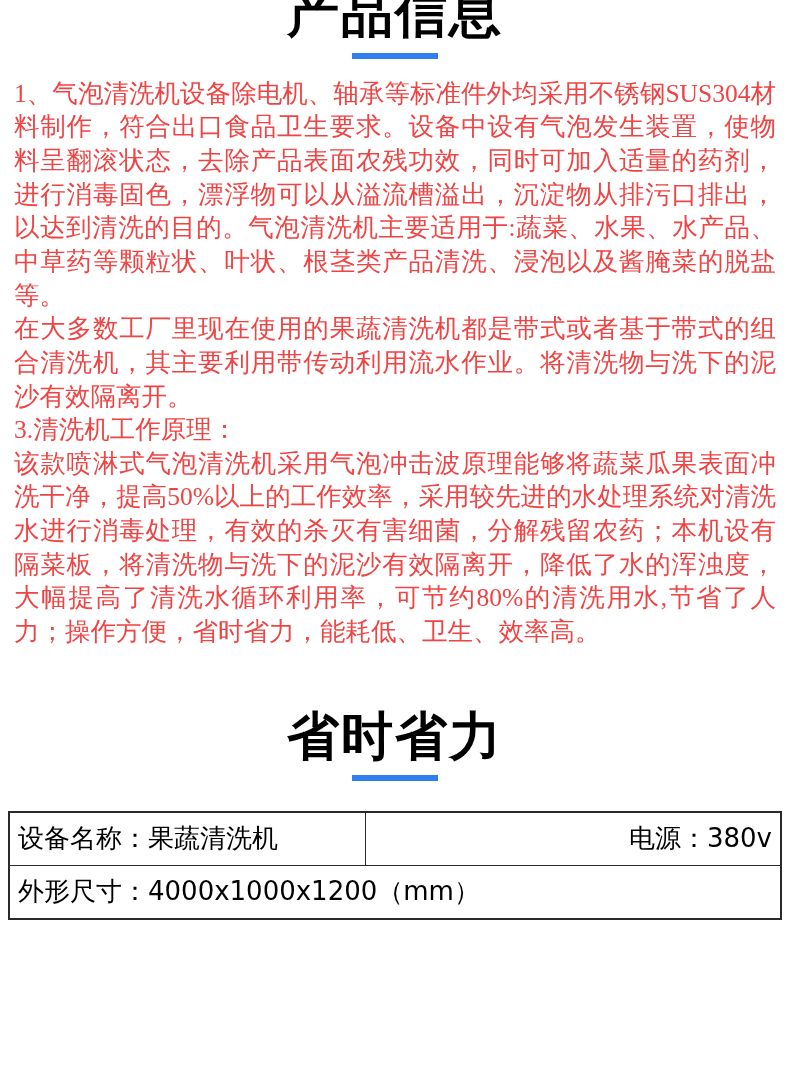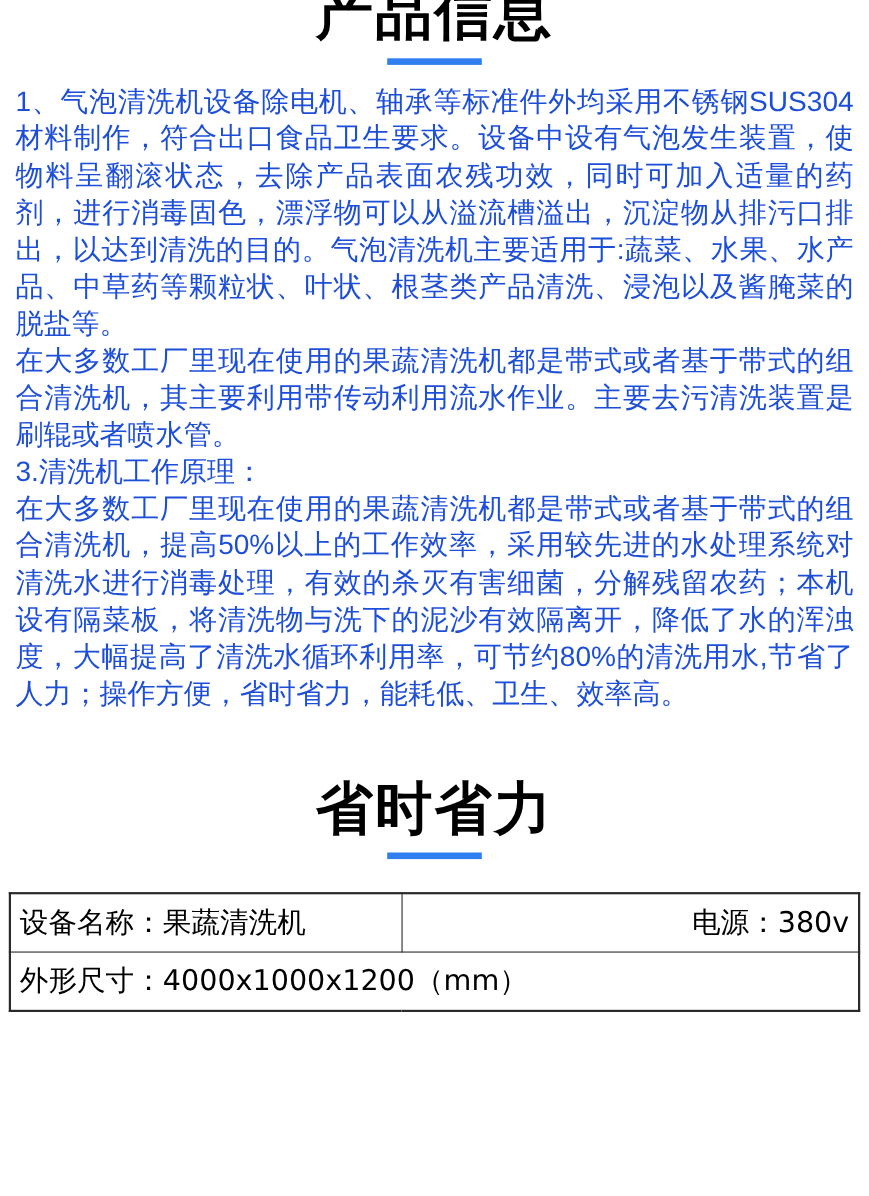--- a/index.html
+++ b/index.html
@@ -38,22 +38,22 @@
   .title-block-1 {
     padding-top: 0px;
     margin-top: -14px;
   }
   .body-text {
     margin: 18px 14px 0 14px;
     font-size: 25.5px;
     line-height: 1.32;
     letter-spacing: 0px;
     text-align: justify;
-    font-family: Liberation Sans, sans-serif;
-    color: #1d4ed8;
+    font-family: Liberation Serif, serif;
+    color: #ef4444;
   }
   .body-text p {
     margin: 0;
     padding: 0;
   }
   .para-indent {
     text-indent: 0;
   }
   .title-block-2 {
     margin-top: 60px;
@@ -84,23 +84,23 @@
 
 <div class="page">
 
   <div class="title-block-1">
     <div class="section-title">产品信息</div>
     <div class="title-underline"></div>
   </div>
 
   <div class="body-text">
     <p class="para-indent">1、气泡清洗机设备除电机、轴承等标准件外均采用不锈钢SUS304材料制作，符合出口食品卫生要求。设备中设有气泡发生装置，使物料呈翻滚状态，去除产品表面农残功效，同时可加入适量的药剂，进行消毒固色，漂浮物可以从溢流槽溢出，沉淀物从排污口排出，以达到清洗的目的。气泡清洗机主要适用于:蔬菜、水果、水产品、中草药等颗粒状、叶状、根茎类产品清洗、浸泡以及酱腌菜的脱盐等。</p>
-    <p>在大多数工厂里现在使用的果蔬清洗机都是带式或者基于带式的组合清洗机，其主要利用带传动利用流水作业。主要去污清洗装置是刷辊或者喷水管。</p>
+    <p>在大多数工厂里现在使用的果蔬清洗机都是带式或者基于带式的组合清洗机，其主要利用带传动利用流水作业。将清洗物与洗下的泥沙有效隔离开。</p>
     <p>3.清洗机工作原理：</p>
-    <p>在大多数工厂里现在使用的果蔬清洗机都是带式或者基于带式的组合清洗机，提高50%以上的工作效率，采用较先进的水处理系统对清洗水进行消毒处理，有效的杀灭有害细菌，分解残留农药；本机设有隔菜板，将清洗物与洗下的泥沙有效隔离开，降低了水的浑浊度，大幅提高了清洗水循环利用率，可节约80%的清洗用水,节省了人力；操作方便，省时省力，能耗低、卫生、效率高。</p>
+    <p>该款喷淋式气泡清洗机采用气泡冲击波原理能够将蔬菜瓜果表面冲洗干净，提高50%以上的工作效率，采用较先进的水处理系统对清洗水进行消毒处理，有效的杀灭有害细菌，分解残留农药；本机设有隔菜板，将清洗物与洗下的泥沙有效隔离开，降低了水的浑浊度，大幅提高了清洗水循环利用率，可节约80%的清洗用水,节省了人力；操作方便，省时省力，能耗低、卫生、效率高。</p>
   </div>
 
   <div class="title-block-2">
     <div class="section-title">省时省力</div>
     <div class="title-underline"></div>
   </div>
 
   <table class="spec-table">
     <tbody>
       <tr>

